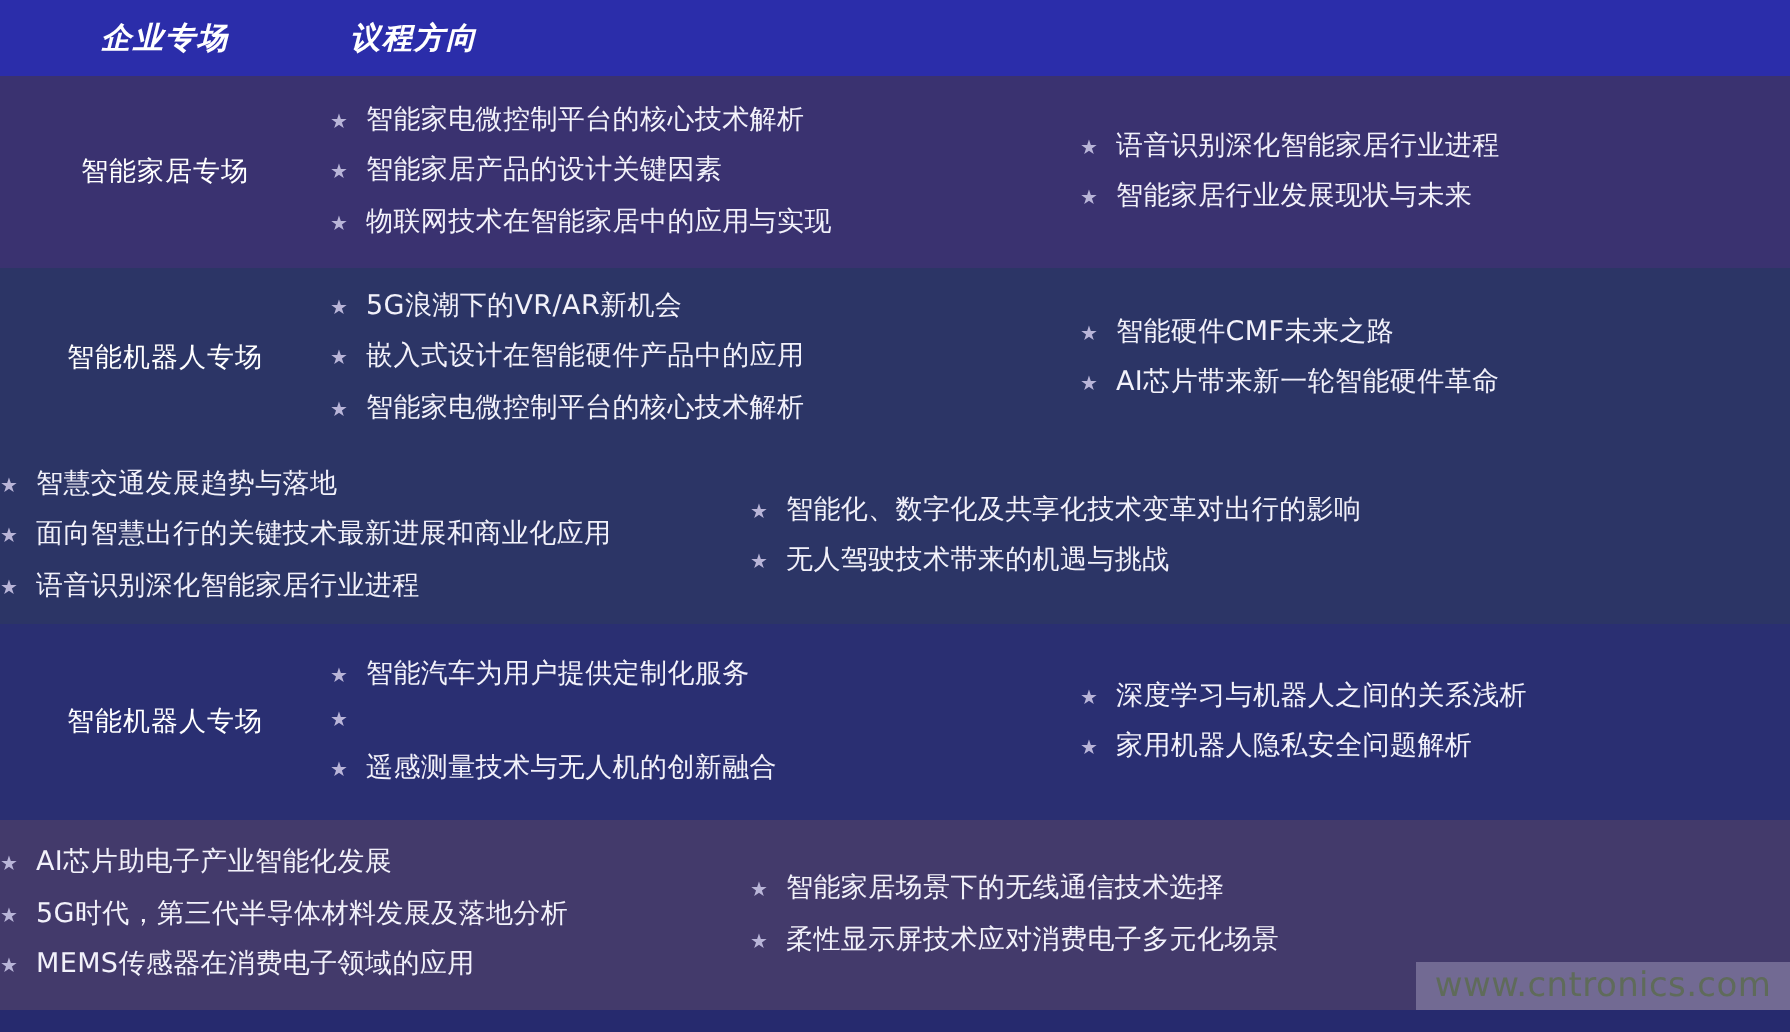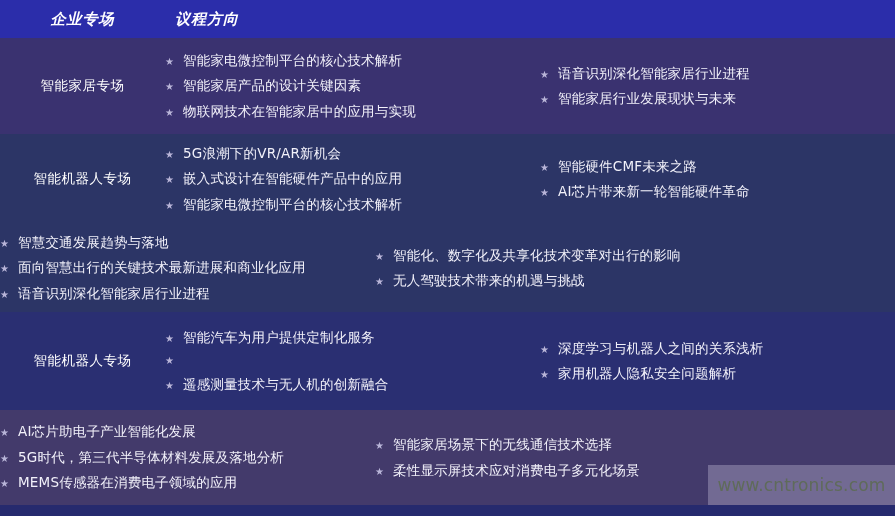--- a/index.html
+++ b/index.html
@@ -101,21 +101,21 @@
     height: 11px;
     background: #262a6e;
   }
 
   
   .watermark {
     position: absolute;
     right: 0;
     bottom: 11px;
     width: 187px;
-    height: 40px;
+    height: 24px;
     background: rgba(205, 200, 225, 0.34);
     display: flex;
     align-items: center;
     justify-content: center;
     color: #5f6b5a;
     font-size: 17px;
     letter-spacing: 0.2px;
   }
 </style>
 </head>

